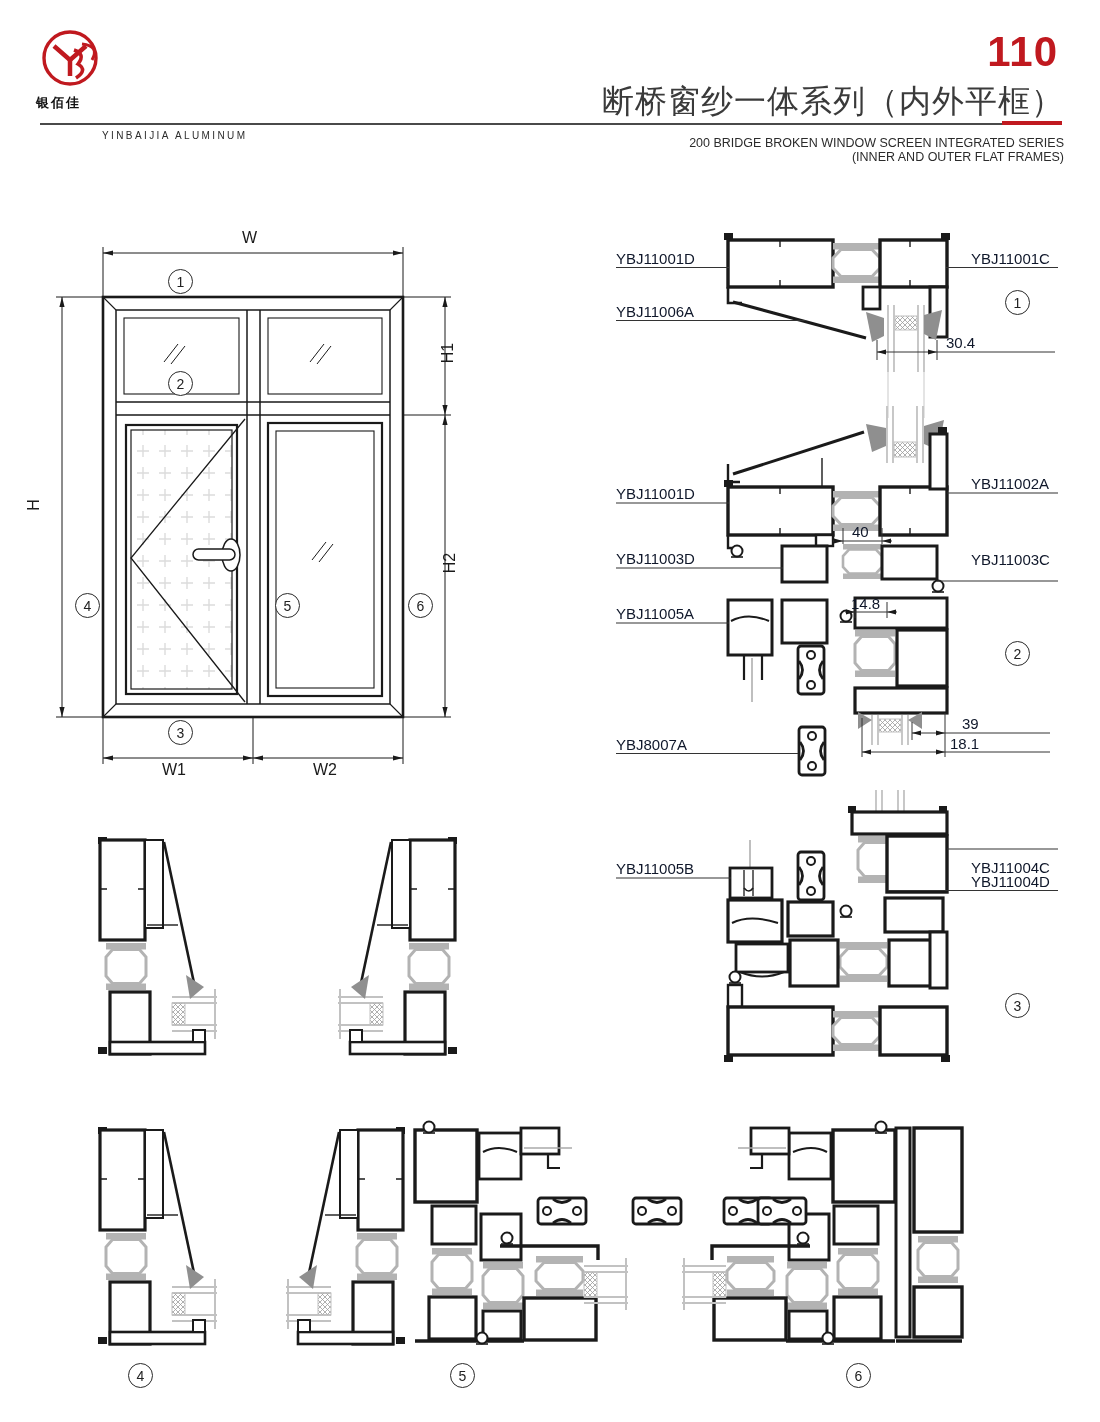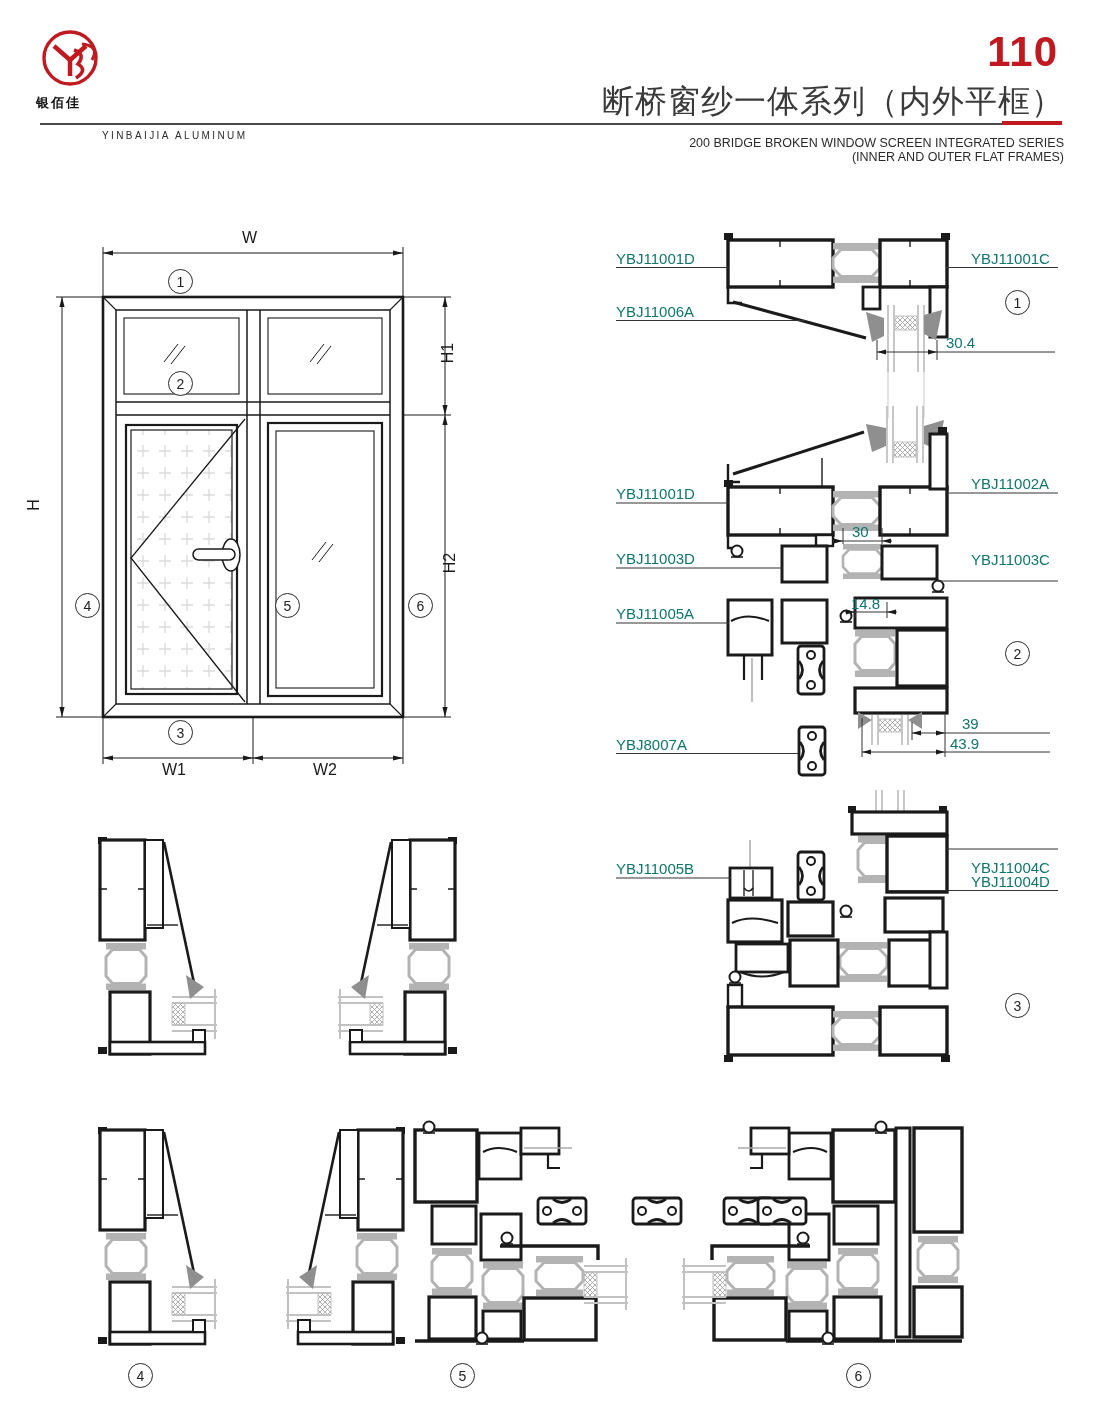--- a/index.html
+++ b/index.html
@@ -16,21 +16,21 @@
               color:#2b2b2b;z-index:3;margin-top:44px;}
   .series-num{position:absolute;right:42px;top:28px;font-size:42px;font-weight:bold;
               color:#c0191f;z-index:3;letter-spacing:1px;}
   .series-cn{position:absolute;right:36px;top:80px;font-size:32px;color:#3a3a3a;
              letter-spacing:1px;z-index:3;}
   .rule{position:absolute;left:40px;right:38px;top:123px;height:1.5px;background:#4a4a4a;z-index:2;}
   .rule-red{position:absolute;right:38px;width:60px;top:121px;height:4px;background:#c0191f;z-index:3;}
   .series-en{position:absolute;right:36px;top:137px;text-align:right;font-size:12.5px;
              line-height:13.5px;color:#2b2b2b;z-index:3;}
   
-  .lbl{position:absolute;font-size:15px;color:#0f766e;white-space:nowrap;z-index:3;}
+  .lbl{position:absolute;font-size:15px;color:#0f172a;white-space:nowrap;z-index:3;}
   .dim{font-size:15px;}
   .marker{position:absolute;width:25px;height:25px;border:1.4px solid #2a2a2a;border-radius:50%;
           box-sizing:border-box;display:flex;align-items:center;justify-content:center;
           font-size:14px;color:#222;background:#fff;z-index:3;}
   .vlab{position:absolute;font-size:16px;color:#1a1a1a;transform:rotate(-90deg);z-index:3;}
   .hlab{position:absolute;font-size:16px;color:#1a1a1a;z-index:3;}
 </style>
 </head>
 <body>
 
@@ -365,27 +365,27 @@
   <div class="marker" style="left:408px;top:593px;">6</div>
 
   <div class="lbl" style="left:616px;top:250px;">YBJ11001D</div>
   <div class="lbl" style="left:971px;top:250px;">YBJ11001C</div>
   <div class="lbl" style="left:616px;top:303px;text-align:center;">YBJ11006A</div>
   <div class="lbl dim" style="left:946px;top:334px;">30.4</div>
   <div class="marker" style="left:1005px;top:290px;">1</div>
 
   <div class="lbl" style="left:616px;top:485px;">YBJ11001D</div>
   <div class="lbl" style="left:971px;top:475px;">YBJ11002A</div>
-  <div class="lbl dim" style="left:852px;top:523px;">30</div>
+  <div class="lbl dim" style="left:852px;top:523px;">40</div>
   <div class="lbl" style="left:616px;top:550px;">YBJ11003D</div>
   <div class="lbl" style="left:971px;top:551px;">YBJ11003C</div>
   <div class="lbl" style="left:616px;top:605px;">YBJ11005A</div>
   <div class="lbl dim" style="left:851px;top:595px;">14.8</div>
   <div class="lbl dim" style="left:962px;top:715px;">39</div>
-  <div class="lbl dim" style="left:950px;top:735px;">43.9</div>
+  <div class="lbl dim" style="left:950px;top:735px;">18.1</div>
   <div class="lbl" style="left:616px;top:736px;">YBJ8007A</div>
   <div class="marker" style="left:1005px;top:641px;">2</div>
 
   <div class="lbl" style="left:971px;top:859px;">YBJ11004C</div>
   <div class="lbl" style="left:616px;top:860px;">YBJ11005B</div>
   <div class="lbl" style="left:971px;top:873px;">YBJ11004D</div>
   <div class="marker" style="left:1005px;top:993px;">3</div>
 
   <div class="marker" style="left:128px;top:1363px;">4</div>
   <div class="marker" style="left:450px;top:1363px;">5</div>

